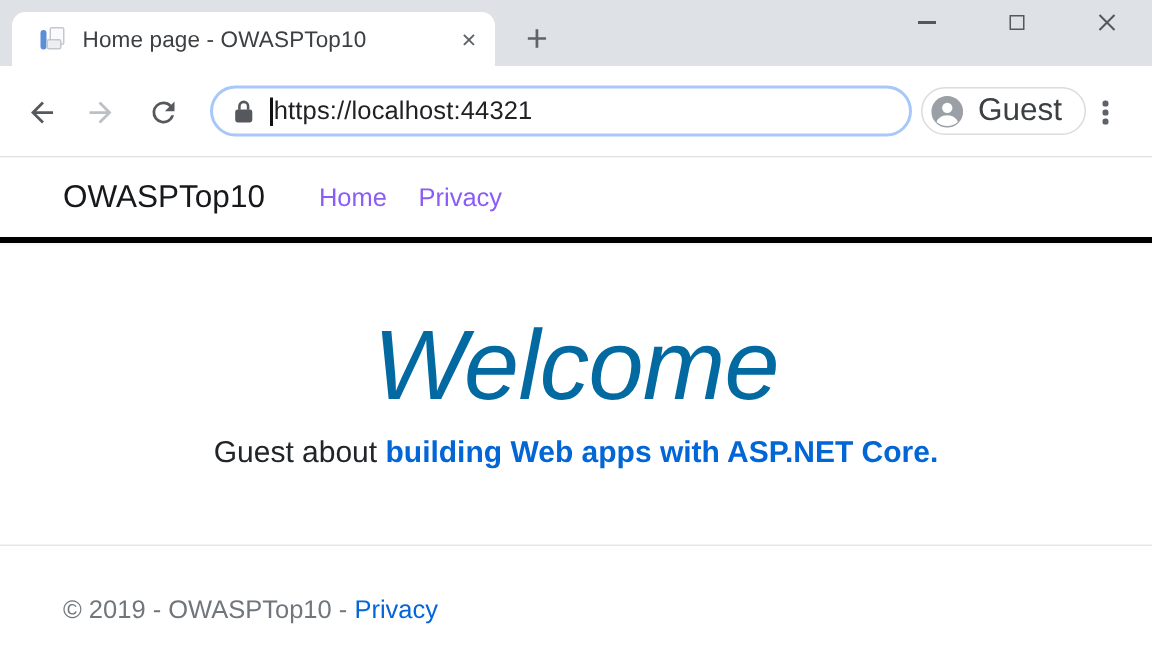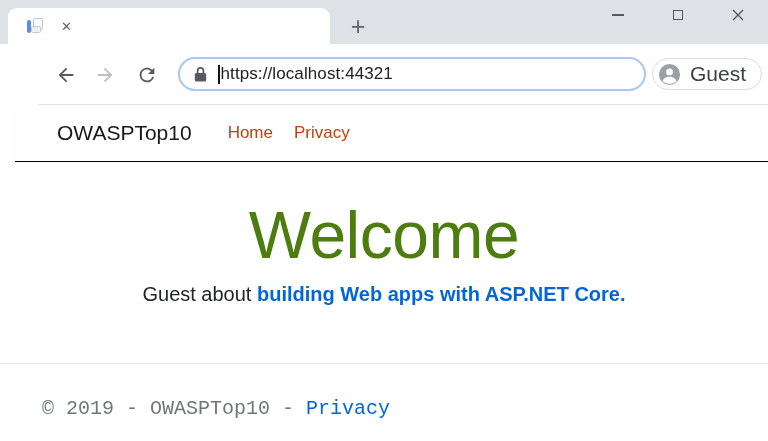--- a/index.html
+++ b/index.html
@@ -24,21 +24,21 @@
   .tab-close{flex:none;font-size:13px;color:#5f6368;margin-left:6px;cursor:pointer;line-height:1;}
   .newtab{
     position:absolute;left:343px;top:12px;width:30px;height:28px;display:flex;
     align-items:center;justify-content:center;font-size:25px;font-weight:300;color:#5f6368;cursor:pointer;
   }
   .winctl{position:absolute;top:0;right:0;height:30px;display:flex;}
   .winbtn{width:60px;height:30px;display:flex;align-items:center;justify-content:center;cursor:pointer;}
   .glyph-min{width:12px;height:2px;background:#54575b;}
   .glyph-max{width:10px;height:10px;border:1.6px solid #54575b;box-sizing:border-box;}
   
-  .toolbar{position:absolute;top:44px;left:0;right:0;height:61px;background:#fff;border-bottom:1px solid #dfe1e5;box-sizing:border-box;margin-left:38px;}
+  .toolbar{position:absolute;top:44px;left:0;right:0;height:61px;background:#fff;border-bottom:1px solid #dfe1e5;box-sizing:border-box;}
   .navbtn{position:absolute;top:17px;width:28px;height:28px;display:flex;align-items:center;justify-content:center;cursor:pointer;}
   .omnibox{
     position:absolute;left:140px;top:13px;width:468px;height:34px;background:#fff;
     border:2.5px solid #a8c7fa;border-radius:18px;box-sizing:border-box;
     display:flex;align-items:center;padding:0 14px;cursor:text;
   }
   .lockwrap{flex:none;display:flex;margin-right:11px;}
   .caret{flex:none;width:1.5px;height:19px;background:#111;margin-right:1px;}
   .url{font-size:17px;color:#202124;white-space:nowrap;letter-spacing:.1px;}
   .profile{
@@ -47,48 +47,49 @@
   }
   .avatarwrap{flex:none;display:flex;margin-right:9px;}
   .profile-label{font-size:21px;color:#3c4043;}
   .more{
     position:absolute;left:729px;top:17px;width:16px;height:28px;display:flex;flex-direction:column;
     align-items:center;justify-content:center;gap:2.5px;cursor:pointer;
   }
   .dot{width:3.5px;height:3.5px;border-radius:50%;background:#5f6368;}
   
   .sitenav{
-    position:absolute;top:105px;left:15px;right:0;height:57px;background:#fff;
-    border-bottom:1px solid #000000;box-shadow:0 1px 2px rgba(0,0,0,.04);
+    position:absolute;top:105px;left:0;right:0;height:57px;background:#fff;
+    border-bottom:4px solid #000000;box-shadow:0 1px 2px rgba(0,0,0,.04);
     display:flex;align-items:center;padding:0 42px;box-sizing:border-box;
   }
   .brand{font-size:21px;color:#16181b;text-decoration:none;margin-right:27px;cursor:pointer;}
-  .navlink{font-size:17px;color:#c2410c;text-decoration:none;padding:0 9px;margin-right:3px;cursor:pointer;}
+  .navlink{font-size:17px;color:#8b5cf6;text-decoration:none;padding:0 9px;margin-right:3px;cursor:pointer;}
   
   .main{position:absolute;top:162px;left:0;width:100%;text-align:center;}
-  .welcome{margin:4px;padding-top:36px;font-size:66px;font-weight:300;line-height:1;color:#4d7c0f;letter-spacing:-.5px;}
+  .welcome{margin:12px;padding-top:36px;font-size:66px;font-weight:300;line-height:1;color:#0369a1;letter-spacing:-.5px;font-style:italic;}
   .intro{margin:15px 0 0;font-size:20px;color:#212529;}
   .intro a{color:#0366d6;text-decoration:none;cursor:pointer;font-weight:bold;}
   
   .footer{position:absolute;left:0;right:0;bottom:0;height:78px;background:#fff;border-top:1px solid #e5e6e9;box-sizing:border-box;}
-  .footer-inner{padding:33px 0 0 42px;font-size:20px;color:#70767c;font-family:Liberation Mono, monospace;}
+  .footer-inner{padding:33px 0 0 42px;font-size:17px;color:#70767c;}
   .footer-inner a{color:#0366d6;text-decoration:none;cursor:pointer;}
 </style>
 </head>
 <body>
 
 <div class="screen">
 
   <div class="tabstrip">
     <div class="tab">
       <span class="favicon">
         <span class="fbar"></span>
           <span class="fpage"></span>
           <span class="fpage2"></span>
       </span>
+      <span class="tab-title">Home page - OWASPTop10</span>
       <span class="tab-close">✕</span>
     </div>
     <div class="newtab">
       <span>+</span>
     </div>
     <div class="winctl">
       <div class="winbtn">
         <span class="glyph-min"></span>
       </div>
       <div class="winbtn">

